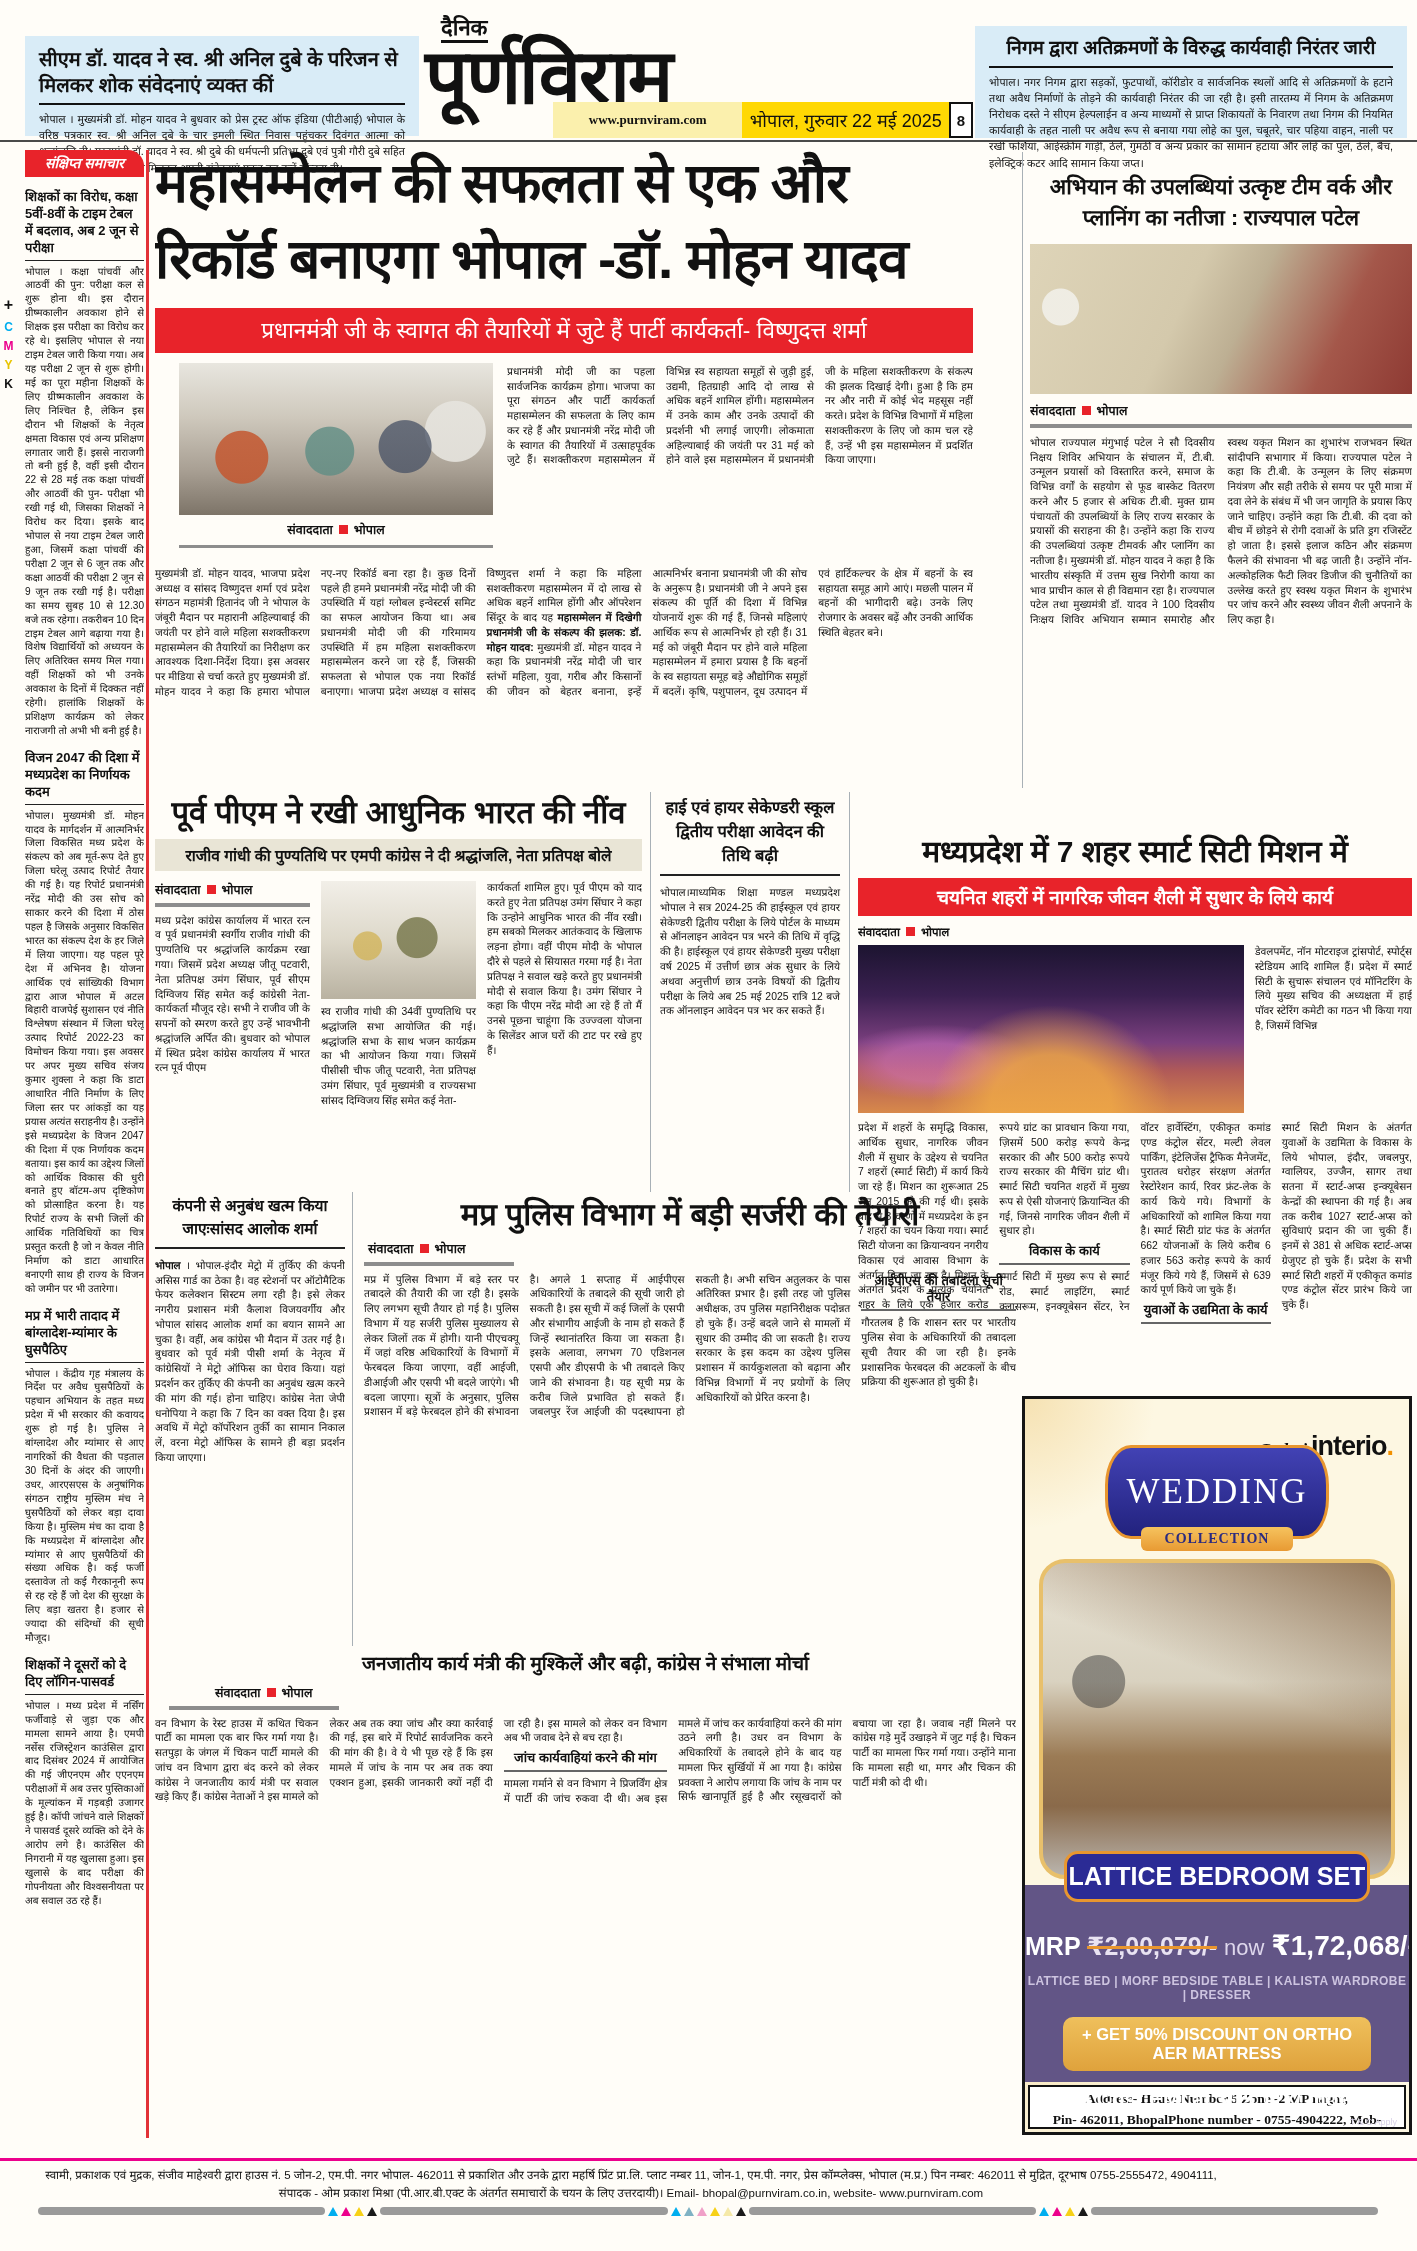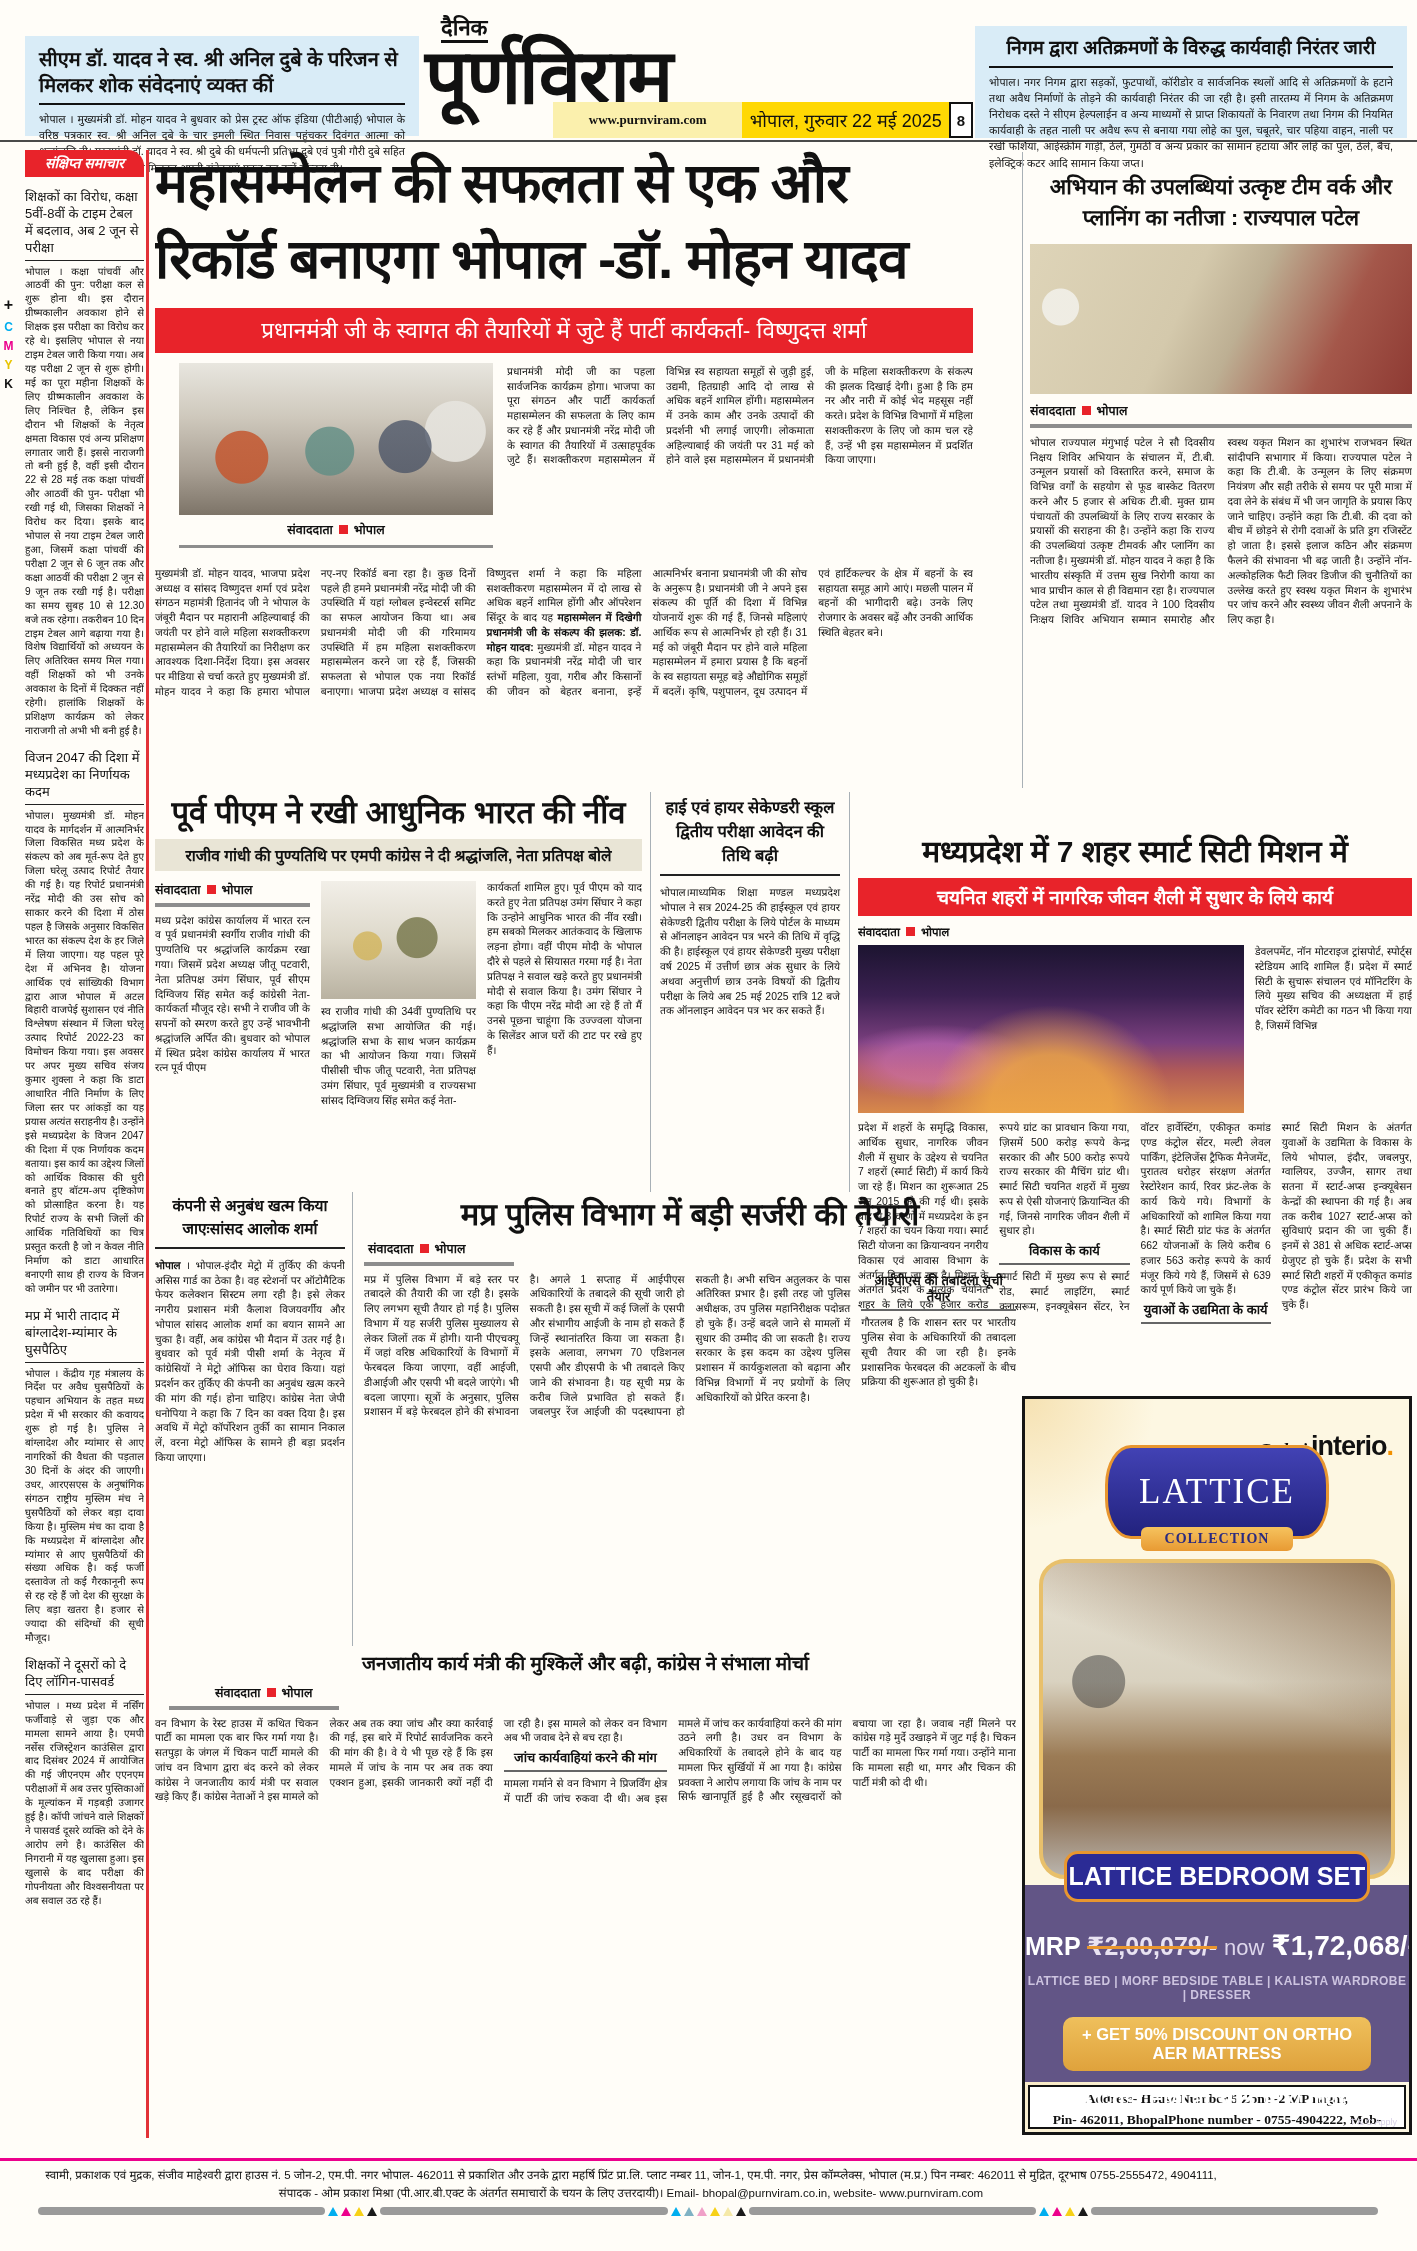--- a/index.html
+++ b/index.html
@@ -19,21 +19,21 @@
   .brand{font-size:76px;font-weight:800;letter-spacing:-2px;line-height:1.0;margin-top:-4px;white-space:nowrap;}
   .mast-ribbon{position:absolute;left:128px;bottom:0;width:420px;height:36px;display:flex;align-items:stretch;}
   .ribbon-site{flex:1.1;background:#fbf0ad;font-weight:bold;font-size:13px;display:flex;align-items:center;justify-content:center;font-family:"Liberation Serif",serif;}
   .ribbon-date{flex:1.2;background:#ffd803;font-weight:normal;font-size:18px;display:flex;align-items:center;justify-content:center;}
   .page-box{width:24px;background:#fff;border:2px solid #111;box-sizing:border-box;font-weight:bold;font-size:15px;display:flex;align-items:center;justify-content:center;}
   #top-rule{position:absolute;left:0;top:140px;width:1417px;height:2px;background:#4a4a4a;}
 
   
   #rail{position:absolute;left:25px;top:150px;width:119px;height:1988px;overflow:hidden;}
   .rail-tab{background:#e8232a;color:#fff;font-weight:bold;font-style:italic;font-size:14px;text-align:center;padding:3px 0 5px 0;border-radius:0 16px 0 0;}
-  .rail-item h3{font-size:13px;line-height:1.3;margin:12px 0 4px 0;border-bottom:1.5px solid #222;padding-bottom:3px;font-weight:normal;}
+  .rail-item h3{font-size:13px;line-height:1.3;margin:12px 0 4px 0;border-bottom:1.5px solid #222;padding-bottom:3px;font-weight:bold;}
   .rail-item p{font-size:10.1px;line-height:1.38;text-align:justify;margin:0;}
   #red-vline{position:absolute;left:146px;top:150px;width:2.5px;height:1988px;background:#e23237;}
 
   
   .byline{display:flex;align-items:center;gap:6px;font-weight:bold;font-size:12.5px;}
   .red-sq{width:9px;height:9px;background:#e8232a;display:inline-block;}
   .byline-rule{height:3.5px;background:#8d8d8d;margin:5px 0 7px 0;}
   .colbody{font-size:10.4px;line-height:1.42;text-align:justify;}
   .inline-subhead{display:block;font-weight:bold;text-align:center;font-size:13px;line-height:1.3;border-bottom:2px solid #666;margin:4px 0 5px 0;padding-bottom:3px;}
   .vline{position:absolute;width:1px;background:#a8b0b6;}
@@ -342,21 +342,21 @@
       <span>वन विभाग के रेस्ट हाउस में कथित चिकन पार्टी का मामला एक बार फिर गर्मा गया है। सतपुड़ा के जंगल में चिकन पार्टी मामले की जांच वन विभाग द्वारा बंद करने को लेकर कांग्रेस ने जनजातीय कार्य मंत्री पर सवाल खड़े किए हैं। कांग्रेस नेताओं ने इस मामले को लेकर अब तक क्या जांच और क्या कार्रवाई की गई, इस बारे में रिपोर्ट सार्वजनिक करने की मांग की है। वे ये भी पूछ रहे हैं कि इस मामले में जांच के नाम पर अब तक क्या एक्शन हुआ, इसकी जानकारी क्यों नहीं दी जा रही है। इस मामले को लेकर वन विभाग अब भी जवाब देने से बच रहा है। </span>
       <span class="inline-subhead">जांच कार्यवाहियां करने की मांग</span>
       <span>मामला गर्माने से वन विभाग ने प्रिजर्विंग क्षेत्र में पार्टी की जांच रुकवा दी थी। अब इस मामले में जांच कर कार्यवाहियां करने की मांग उठने लगी है। उधर वन विभाग के अधिकारियों के तबादले होने के बाद यह मामला फिर सुर्खियों में आ गया है। कांग्रेस प्रवक्ता ने आरोप लगाया कि जांच के नाम पर सिर्फ खानापूर्ति हुई है और रसूखदारों को बचाया जा रहा है। जवाब नहीं मिलने पर कांग्रेस गड़े मुर्दे उखाड़ने में जुट गई है। चिकन पार्टी का मामला फिर गर्मा गया। उन्होंने माना कि मामला सही था, मगर और चिकन की पार्टी मंत्री को दी थी।</span>
     </div>
   </div>
 
   <div id="ad">
     <div class="ad-logo">
       <span class="g-script">Godrej</span><span class="g-bold">interio</span><span class="g-bold g-dot">.</span>
     </div>
-    <div class="wedding-badge">LATTICE</div>
+    <div class="wedding-badge">WEDDING</div>
     <div class="collection-ribbon">COLLECTION</div>
     <div id="ad-photo"></div>
     <div class="lattice-badge">LATTICE BEDROOM SET</div>
     <div class="ad-purple">
       <div class="mrp-line">
         <span>MRP</span>
         <span class="mrp-old">₹2,00,079/-</span>
         <span class="mrp-now-label">now</span>
         <span class="mrp-new">₹1,72,068/-</span>
         

